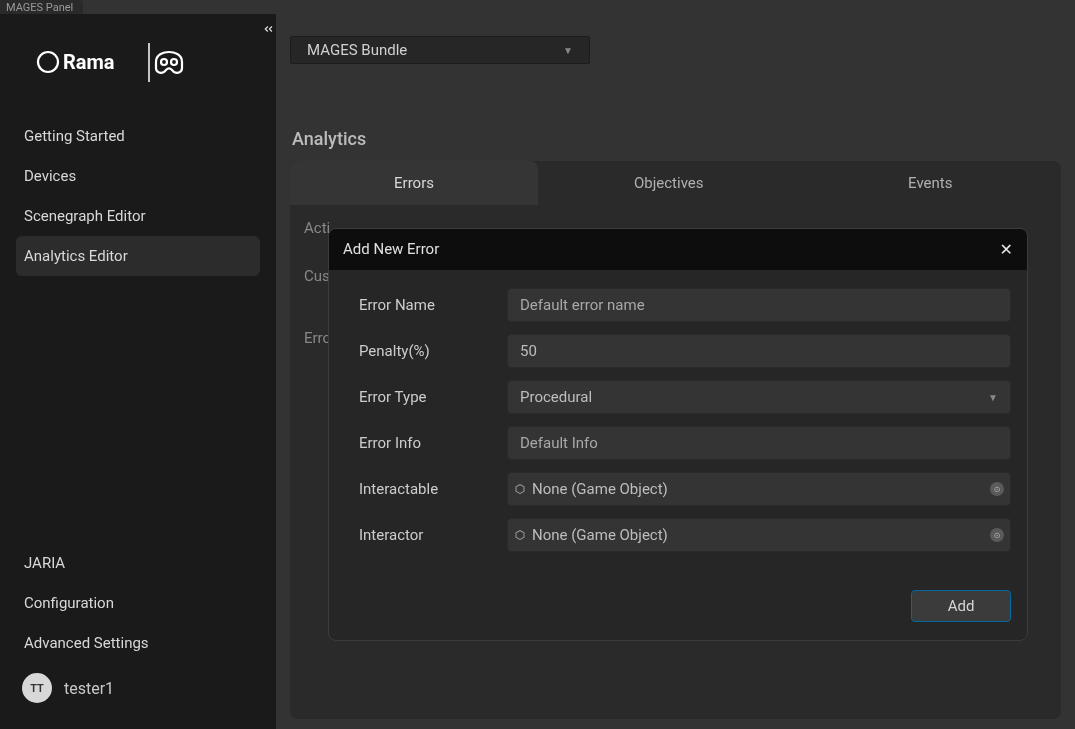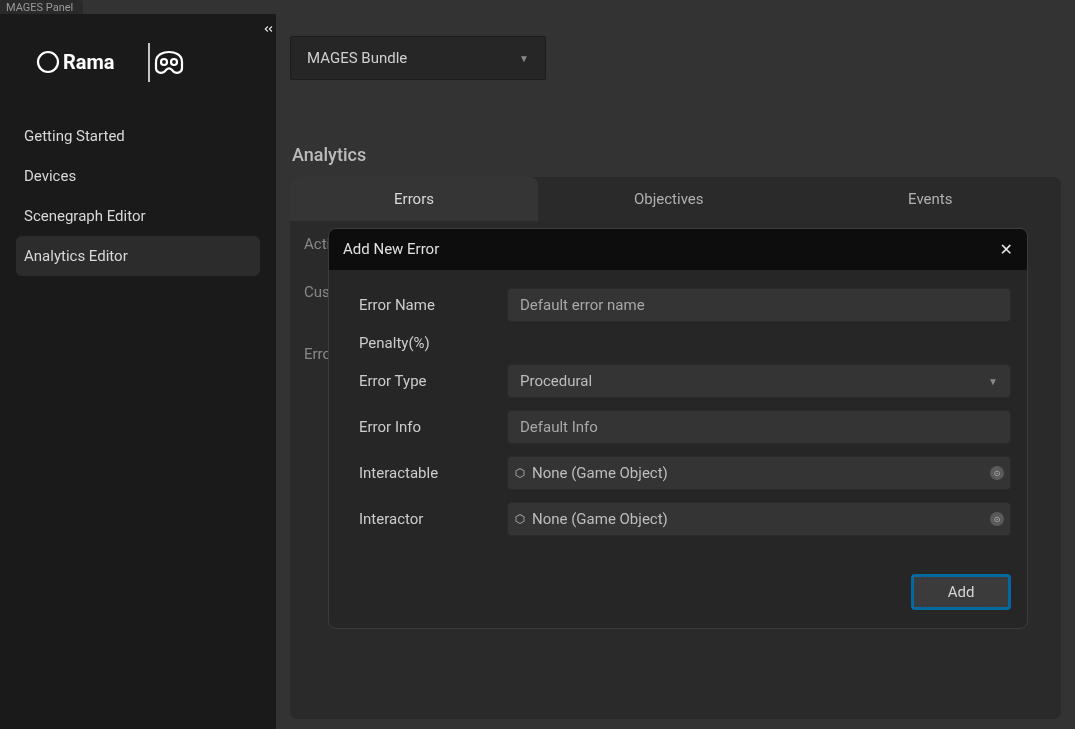--- a/index.html
+++ b/index.html
@@ -24,21 +24,21 @@
   .nav { padding: 0 16px; display: flex; flex-direction: column; gap: 0; }
   .nav-item { color: #d8d8d8; font-size: 15px; padding: 11px 8px; border-radius: 6px; cursor: pointer; }
   .nav-item.active { background: #2c2c2c; }
 
   .nav-bottom { margin-top: auto; padding: 0 16px 6px 16px; display: flex; flex-direction: column; }
   .user-row { display: flex; align-items: center; gap: 12px; padding: 10px 6px; }
   .avatar { width: 30px; height: 30px; border-radius: 50%; background: #d8d8d8; color: #333; font-size: 11px; font-weight: 600; display: flex; align-items: center; justify-content: center; }
 
   
   .main { flex: 1; background: #333333; padding: 22px 14px 10px 14px; display: flex; flex-direction: column; position: relative; }
-  .bundle-select { width: 256px; background: #262626; border: 1px solid #1d1d1d; border-radius: 2px; padding: 12px 16px; color: #d0d0d0; font-size: 15px; display: flex; align-items: center; justify-content: space-between; cursor: pointer; }
+  .bundle-select { width: 300px; background: #262626; border: 1px solid #1d1d1d; border-radius: 2px; padding: 4px 16px; color: #d0d0d0; font-size: 15px; display: flex; align-items: center; justify-content: space-between; cursor: pointer; }
   .bundle-select .caret { color: #888; font-size: 10px; }
 
   .section-title { font-size: 18px; color: #bcbcbc; margin: 64px 0 12px 2px; font-weight: 500; }
 
   .tabs-panel { background: #2a2a2a; border-radius: 8px; flex: 1; display: flex; flex-direction: column; overflow: hidden; }
   .tabs-row { display: flex; }
   .tab { flex: 1; text-align: center; padding: 13px 0; font-size: 15px; color: #b0b0b0; cursor: pointer; }
   .tab.active { background: #353535; color: #d8d8d8; border-top-left-radius: 8px; border-top-right-radius: 8px; }
   .tab-content { padding: 14px 14px; background: #2a2a2a; flex: 1; }
   .bg-label { color: #888; font-size: 15px; margin-bottom: 30px; }
@@ -54,21 +54,21 @@
   .form-control { flex: 1; }
   .form-control input, .form-control .select, .form-control .objectfield {
     width: 100%; background: #343434; border: 1px solid #2a2a2a; border-radius: 4px; padding: 7px 12px; color: #bdbdbd; font-size: 15px;
   }
   .form-control .select { display: flex; justify-content: space-between; align-items: center; cursor: pointer;}
   .form-control .select .caret { color: #888; font-size: 10px; }
   .objectfield { display: flex; align-items: center; gap: 6px; position: relative; padding-left: 6px !important; padding-right: 24px !important; }
   .objectfield .cube { width: 12px; height: 12px; flex-shrink: 0;}
   .objectfield .picker { position: absolute; right: 6px; top: 50%; transform: translateY(-50%); width: 14px; height: 14px; border-radius: 50%; background: #5a5a5a; display: flex; align-items:center; justify-content:center; color: #bbb; font-size:8px; cursor: pointer; }
   .modal-footer { display: flex; justify-content: flex-end; padding: 4px 16px 18px 16px; }
-  .add-btn { width: 100px; background: #3b3b3b; border: 3px solid #0369a1; border-radius: 4px; padding: 6px 0; color: #d5d5d5; font-size: 15px; text-align: center; cursor: pointer; }
+  .add-btn { width: 100px; background: #3b3b3b; border: 1px solid #0369a1; border-radius: 4px; padding: 6px 0; color: #d5d5d5; font-size: 15px; text-align: center; cursor: pointer; }
   input { outline: none; }
   input::placeholder { color: #a8a8a8; }
 </style>
 </head>
 <body>
 
 <div class="titlebar">
   <div class="titlebar-tab">MAGES Panel</div>
   <div class="window-controls">
     <span class="wc-dots">⋮</span>
@@ -100,20 +100,29 @@
       </svg>
     </div>
 
     <div class="nav">
       <div class="nav-item">Getting Started</div>
       <div class="nav-item">Devices</div>
       <div class="nav-item">Scenegraph Editor</div>
       <div class="nav-item active">Analytics Editor</div>
     </div>
 
+    <div class="nav-bottom">
+      <div class="nav-item">JARIA</div>
+      <div class="nav-item">Configuration</div>
+      <div class="nav-item">Advanced Settings</div>
+      <div class="user-row">
+        <div class="avatar">TT</div>
+        <div>tester1</div>
+      </div>
+    </div>
   </div>
 
   <div class="main">
     <div class="bundle-select">
       <span>MAGES Bundle</span>
       <span class="caret">▼</span>
     </div>
 
     <div class="section-title">Analytics</div>
 
@@ -141,20 +150,23 @@
 
     <div class="form-row">
       <div class="form-label">Error Name</div>
       <div class="form-control">
         <input type="text" placeholder="Default error name" style="">
       </div>
     </div>
 
     <div class="form-row">
       <div class="form-label">Penalty(%)</div>
+      <div class="form-control">
+        <input type="text" value="50" style="">
+      </div>
     </div>
 
     <div class="form-row">
       <div class="form-label">Error Type</div>
       <div class="form-control">
         <div class="select">
           <span>Procedural</span>
           <span class="caret">▼</span>
         </div>
       </div>

